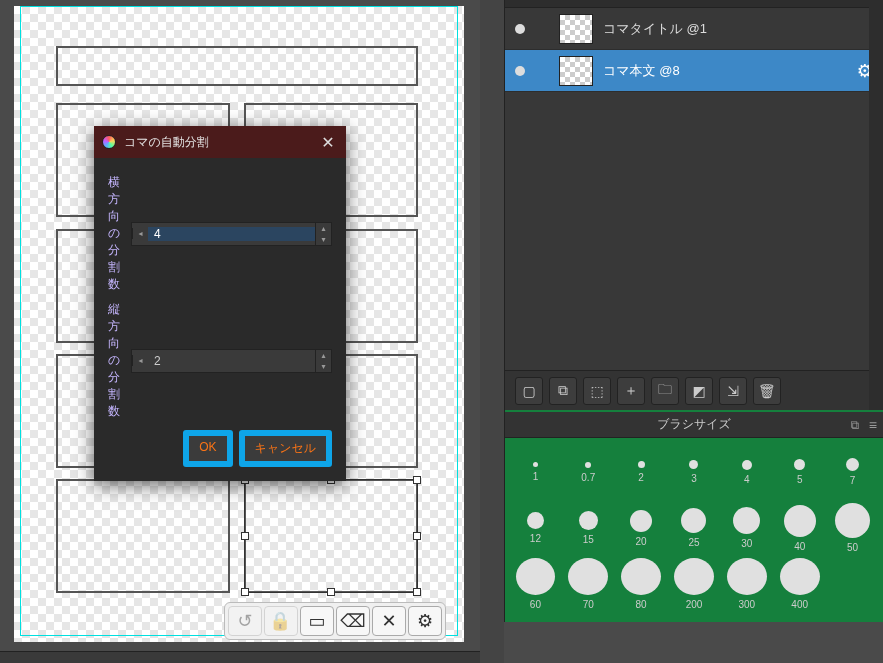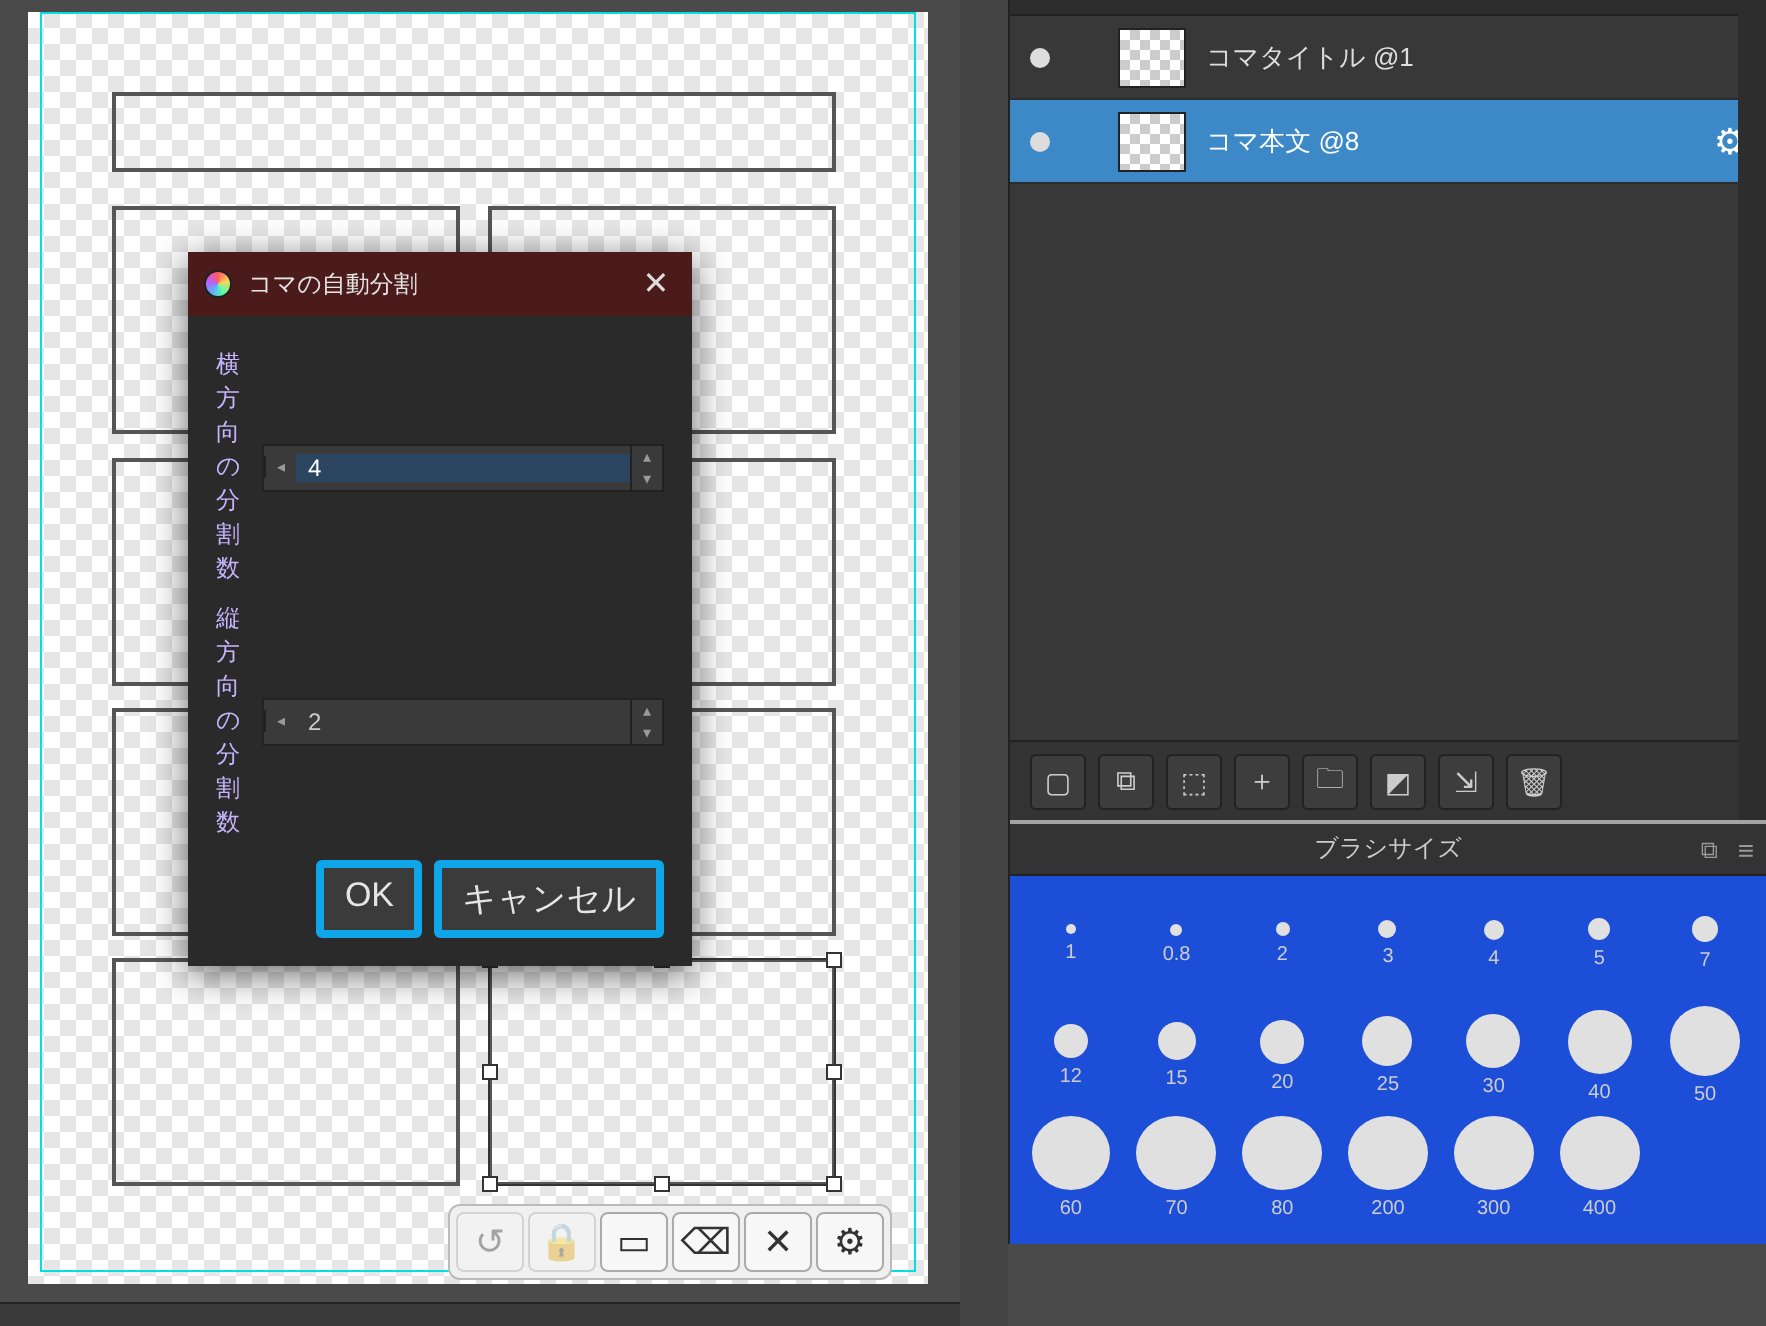--- a/index.html
+++ b/index.html
@@ -83,22 +83,22 @@
     padding:0 6px; outline:none; font-family:inherit;
   }
   .spin input.hl { background:#2b4560; color:#fff; }
   .spin .arrows { width:16px; display:flex; flex-direction:column; }
   .spin .arrows span {
     height:11px; font-size:8px; color:#999; text-align:center; line-height:11px;
     cursor:pointer; border-left:1px solid #222;
   }
   .dlg-buttons { display:flex; justify-content:flex-end; gap:6px; margin-top:10px;}
   .dlg-btn {
-    background:#3b3b3b; border:4px solid #0ea5e9; color:#e5e5e5;
-    font-size:17px; padding:4px 10px; border-radius:3px; cursor:pointer;
+    background:#3b3b3b; border:6px solid #0ea5e9; color:#f97316;
+    font-size:12px; padding:4px 10px; border-radius:3px; cursor:pointer;
   }
 
   
   .right {
     position:absolute; left:504px; top:0; right:0; height:622px;
     background:#383838; border-left:1px solid #222;
     display:flex; flex-direction:column;
   }
   .layers {
     flex: 0 0 410px; background:#383838; position:relative;
@@ -132,21 +132,21 @@
     display:flex; align-items:center; gap:6px; padding:0 10px;
   }
   .ltb {
     width:28px; height:28px; background:#3d3d3d; border:1px solid #222;
     border-radius:3px; color:#ccc; display:flex; align-items:center;
     justify-content:center; font-size:14px; cursor:pointer;
   }
 
   
   .brush-panel {
-    flex:1; background:#1d4ed8; border-top:2px solid #a3a3a3;
+    flex:1; background:#15803d; border-top:2px solid #15803d;
   }
   .brush-header {
     height:26px; background:#333; color:#ccc; font-size:12px;
     display:flex; align-items:center; justify-content:center; position:relative;
     border-bottom:1px solid #222;
   }
   .brush-header .pop {
     position:absolute; right:24px; color:#999; font-size:12px;
   }
   .brush-header .menu {
@@ -298,21 +298,21 @@
       <span class="pop">⧉</span>
       <span class="menu">≡</span>
     </div>
     <div class="brush-grid" id="brush-grid">
         <div class="brush-cell">
           <div class="brush-dot" style="width: 5px; height: 5px;"></div>
           <div class="brush-label">1</div>
         </div>
         <div class="brush-cell">
           <div class="brush-dot" style="width: 6px; height: 6px;"></div>
-          <div class="brush-label">0.8</div>
+          <div class="brush-label">0.7</div>
         </div>
         <div class="brush-cell">
           <div class="brush-dot" style="width: 7px; height: 7px;"></div>
           <div class="brush-label">2</div>
         </div>
         <div class="brush-cell">
           <div class="brush-dot" style="width: 9px; height: 9px;"></div>
           <div class="brush-label">3</div>
         </div>
         <div class="brush-cell">

